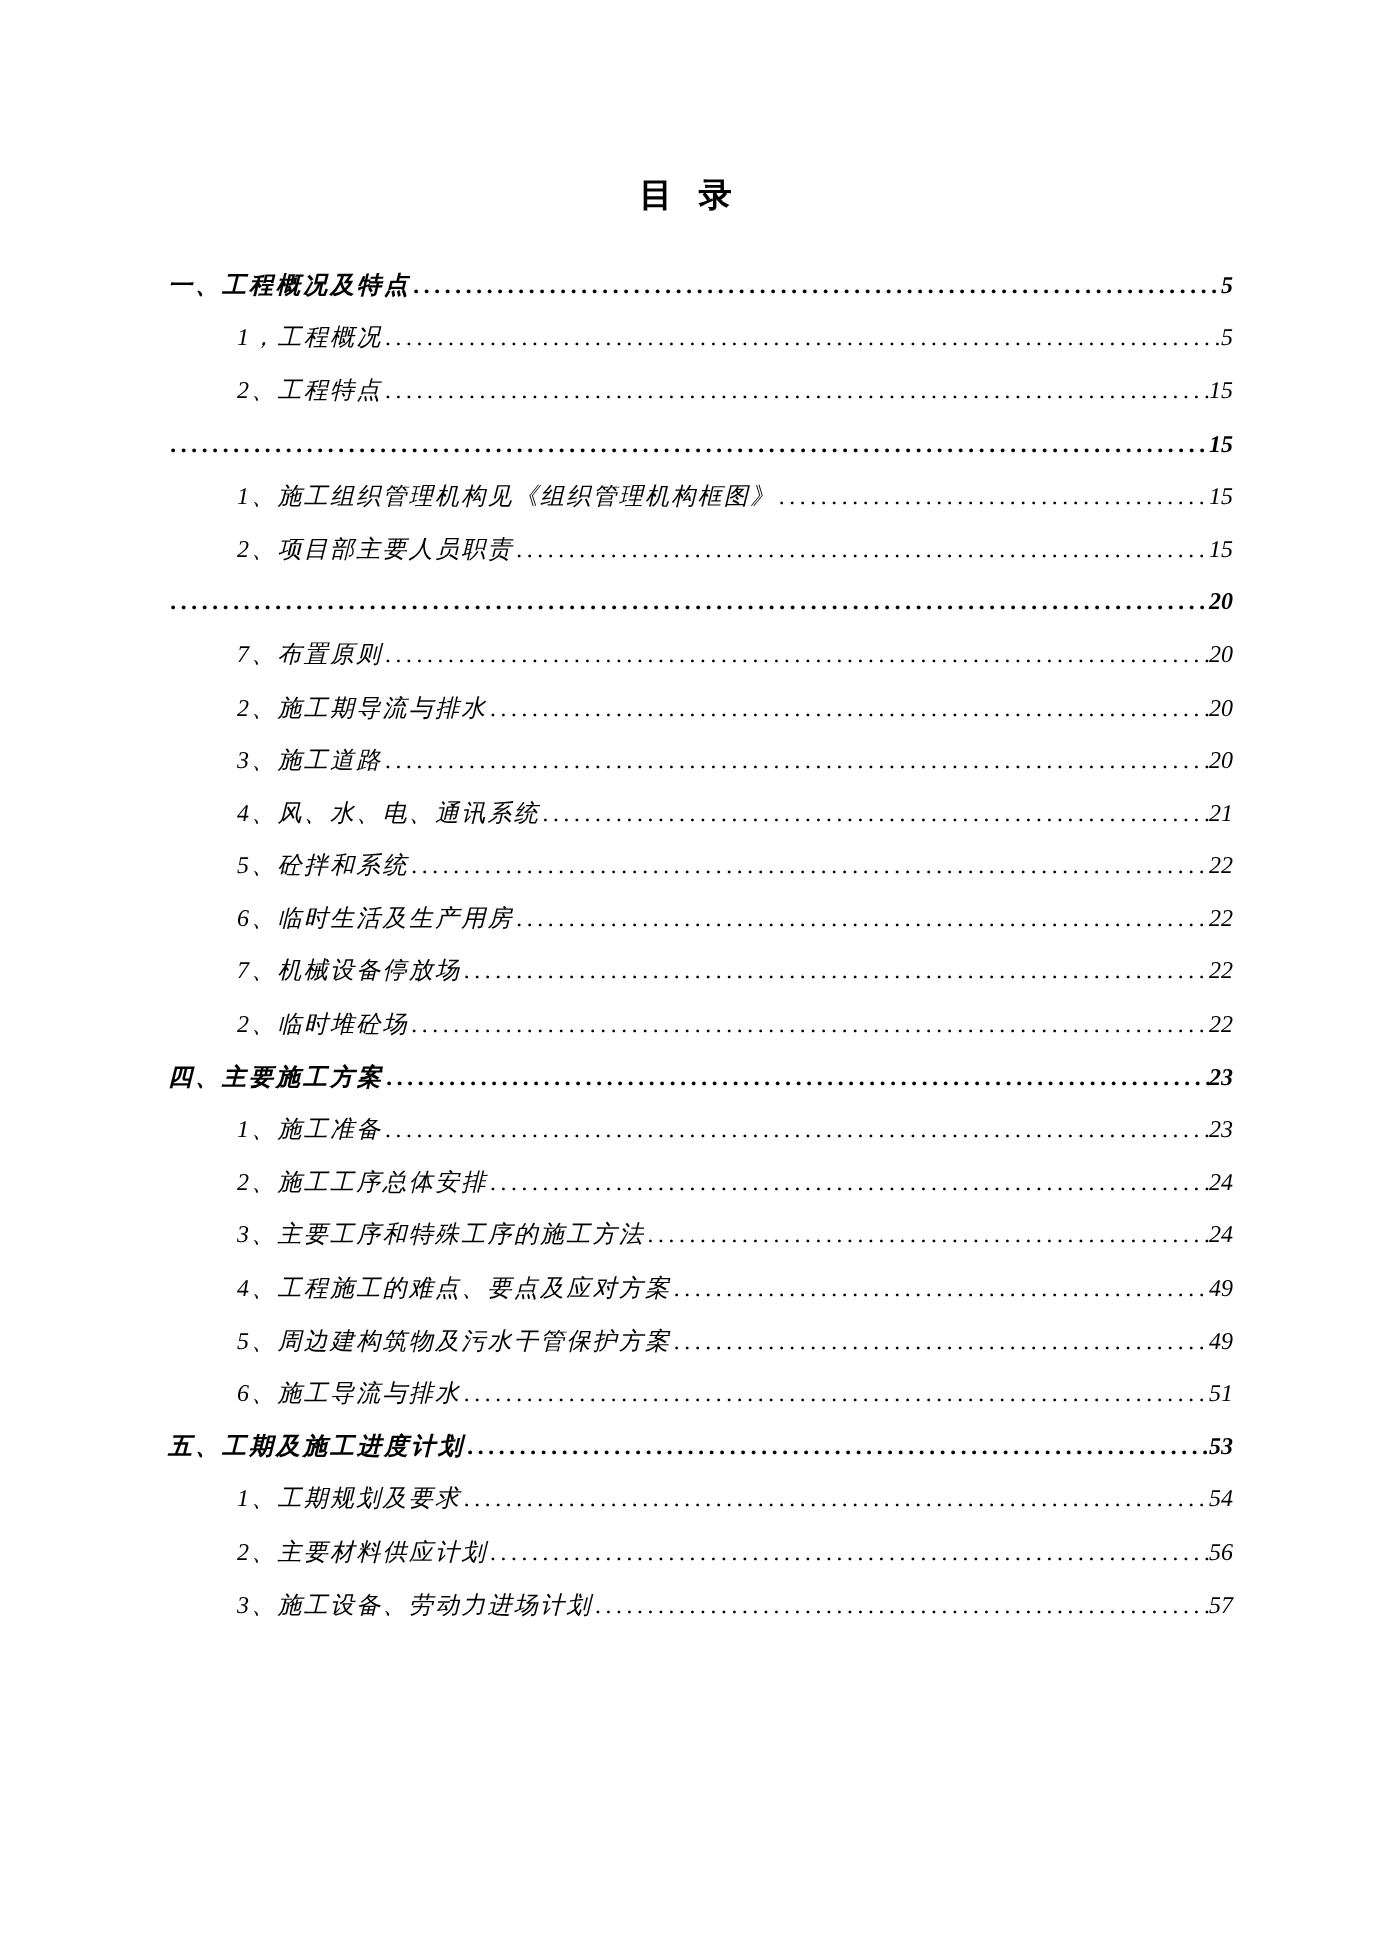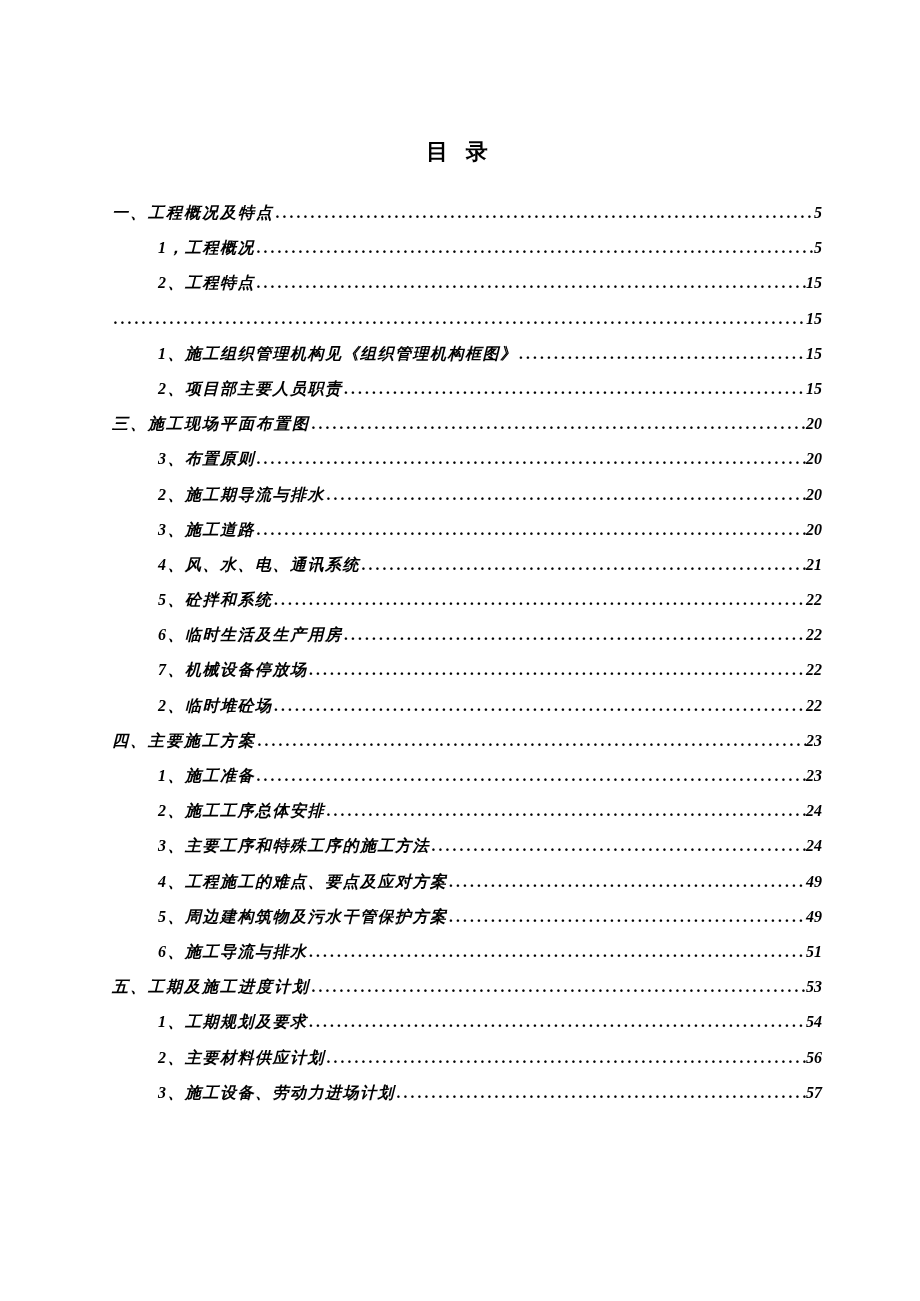--- a/index.html
+++ b/index.html
@@ -11,37 +11,36 @@
       padding: 115px 98px 60px 98px;
       color: #000;
     }
     .title {
       text-align: center;
       font-size: 22px;
       font-weight: bold;
       letter-spacing: 6px;
       margin-bottom: 28px;
       font-family: "SimSun", "宋体", serif;
-      margin-top: 22px;
     }
     .toc-item {
       display: flex;
       align-items: baseline;
       font-size: 16px;
       line-height: 2.2;
       font-style: italic;
       font-family: "KaiTi", "楷体", "STKaiti", serif;
       white-space: nowrap;
     }
     .toc-item.level-1 {
       font-weight: bold;
       padding-left: 14px;
     }
     .toc-item.level-2 {
-      font-weight: bold;
+      font-weight: normal;
       padding-left: 60px;
     }
     .toc-label {
       flex-shrink: 0;
     }
     .toc-item.level-1 .toc-label { letter-spacing: 2px; font-style: italic; }
     .toc-item.level-2 .toc-label { letter-spacing: 1.5px; }
     .toc-dots {
       flex: 1;
       min-width: 8px;
@@ -87,26 +86,25 @@
       <span class="toc-label">1、施工组织管理机构见《组织管理机构框图》</span>
       <span class="toc-dots"></span>
       <span class="toc-page">15</span>
     </div>
     <div class="toc-item level-2">
       <span class="toc-label">2、项目部主要人员职责</span>
       <span class="toc-dots"></span>
       <span class="toc-page">15</span>
     </div>
     <div class="toc-item level-1">
-      <span class="toc-label">三、施工现场平面布置图</span>
       <span class="toc-dots"></span>
       <span class="toc-page">20</span>
     </div>
     <div class="toc-item level-2">
-      <span class="toc-label">3、布置原则</span>
+      <span class="toc-label">7、布置原则</span>
       <span class="toc-dots"></span>
       <span class="toc-page">20</span>
     </div>
     <div class="toc-item level-2">
       <span class="toc-label">2、施工期导流与排水</span>
       <span class="toc-dots"></span>
       <span class="toc-page">20</span>
     </div>
     <div class="toc-item level-2">
       <span class="toc-label">3、施工道路</span>

